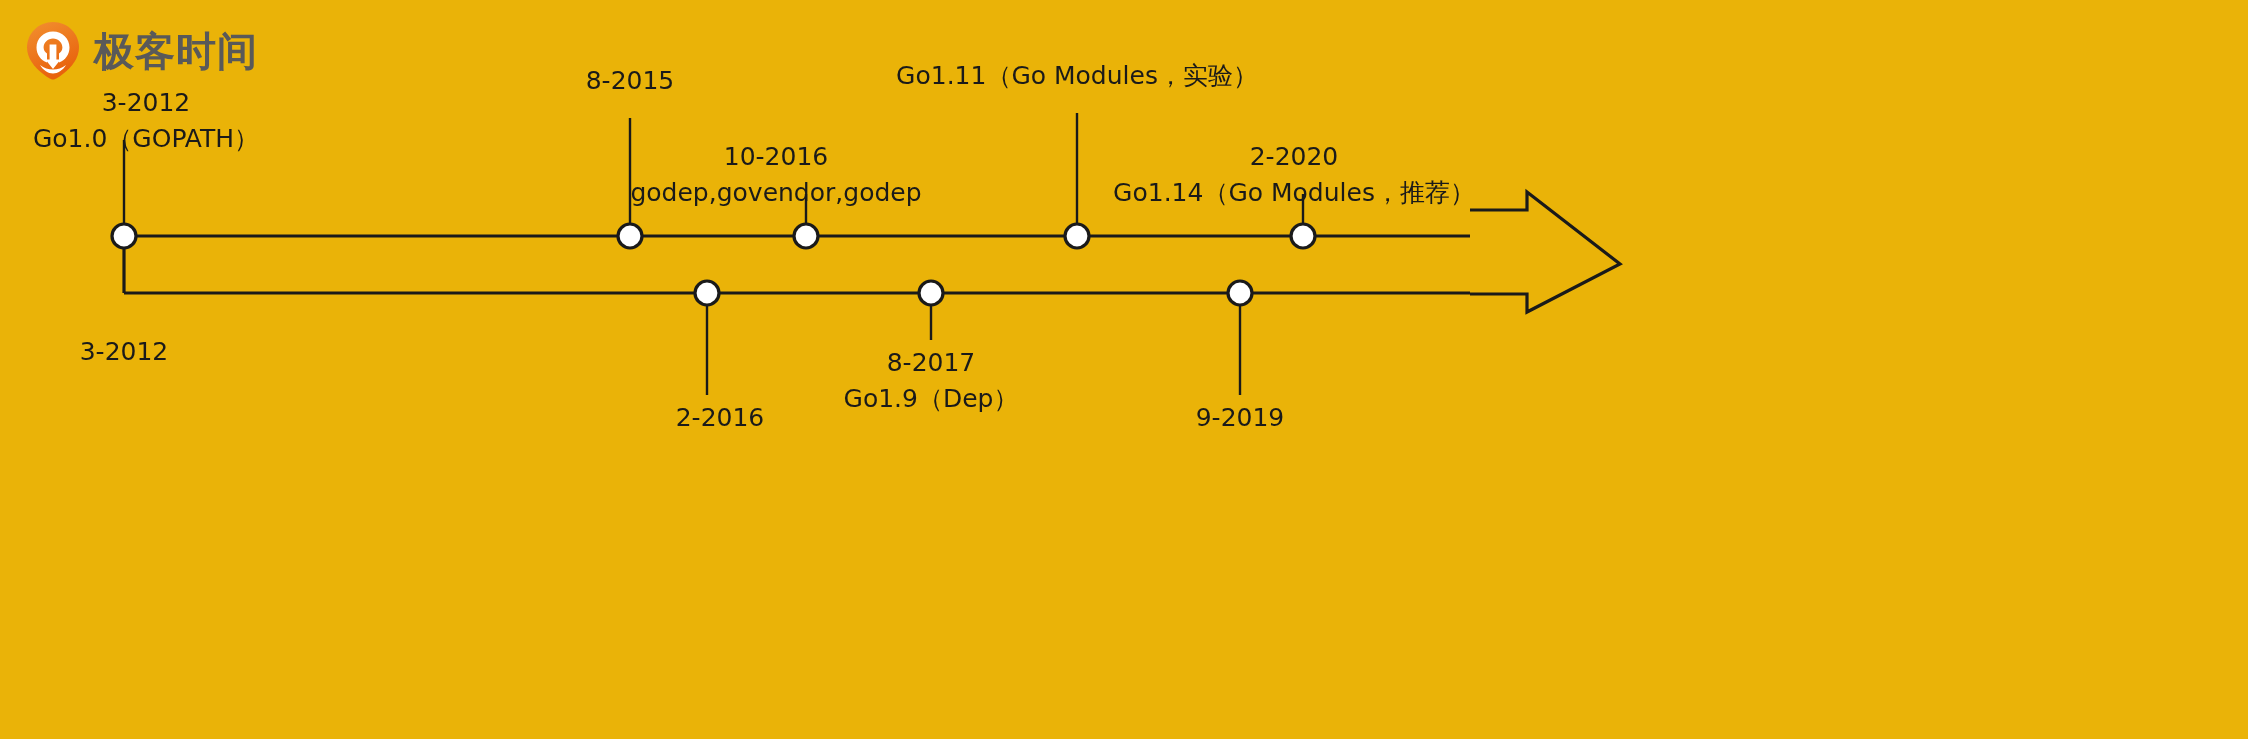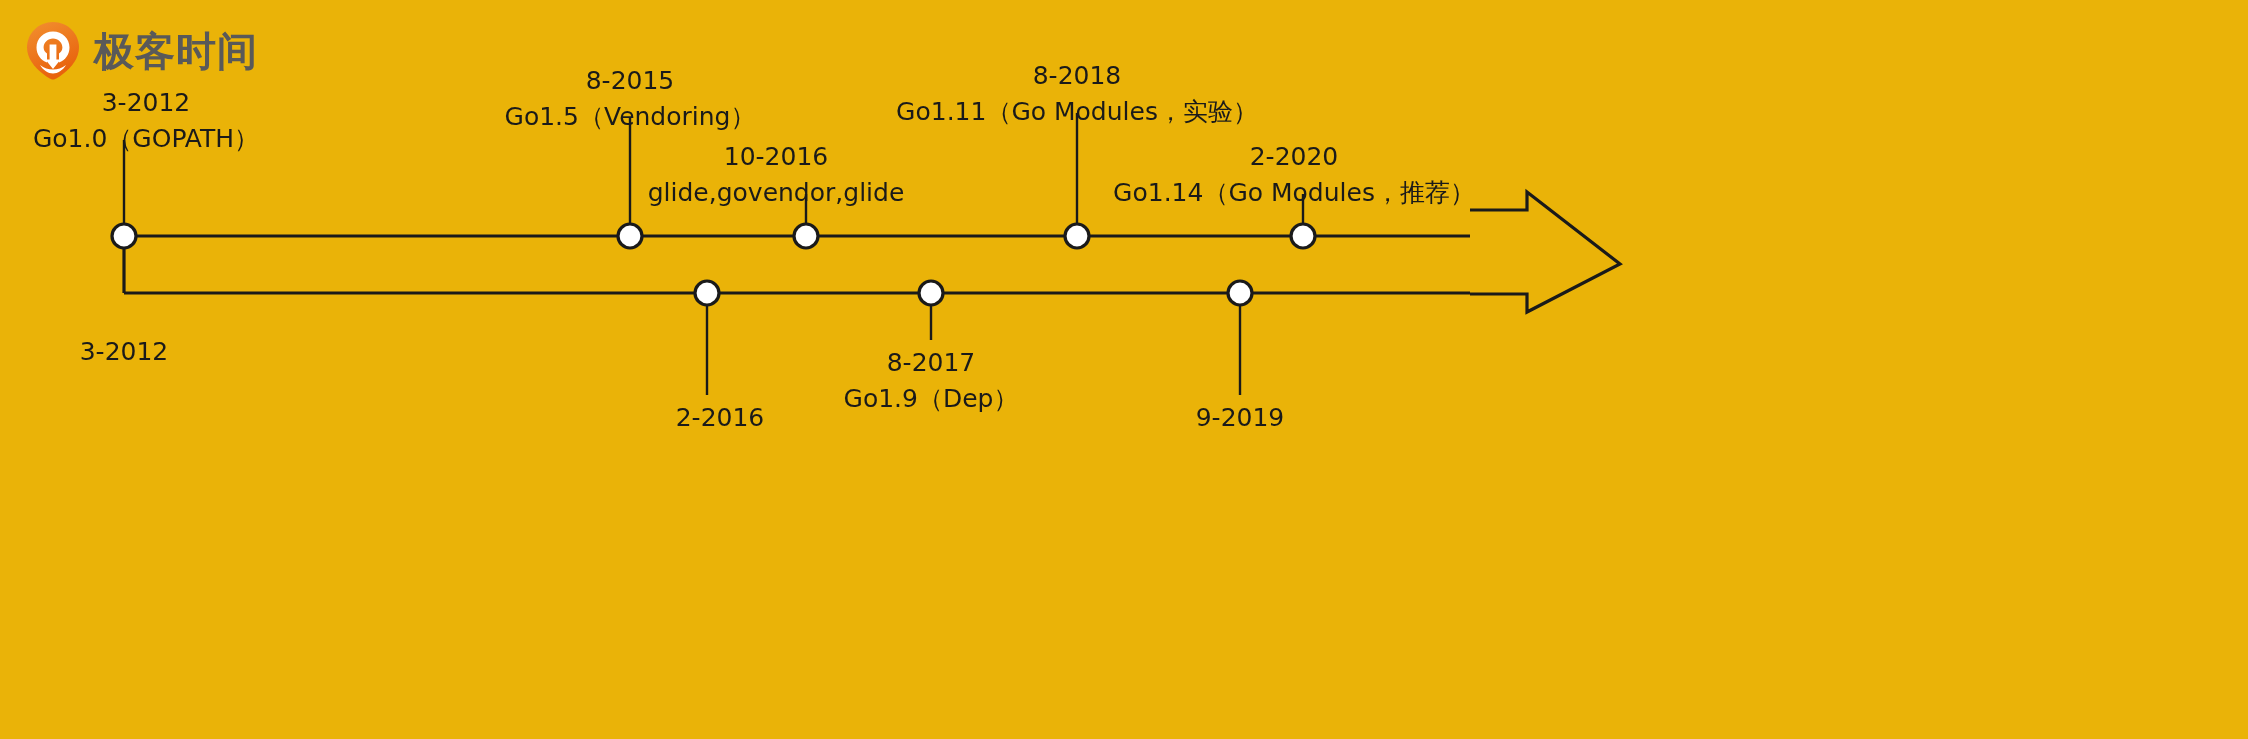--- a/index.html
+++ b/index.html
@@ -114,28 +114,26 @@
       </g>
   </svg>
 
   <div id="labels-layer">
       <div class="tl-label" style="left: 146px; top: 85px;">
         <span class="ln">3-2012</span>
         <span class="ln">Go1.0（GOPATH）</span>
       </div>
       <div class="tl-label" style="left: 630px; top: 63px;">
         <span class="ln">8-2015</span>
-        <span class="ln">Go1.5（Vendoring）</span>
       </div>
       <div class="tl-label" style="left: 776px; top: 139px;">
         <span class="ln">10-2016</span>
-        <span class="ln">glide,govendor,glide</span>
+        <span class="ln">godep,govendor,godep</span>
       </div>
       <div class="tl-label" style="left: 1077px; top: 58px;">
-        <span class="ln">8-2018</span>
         <span class="ln">Go1.11（Go Modules，实验）</span>
       </div>
       <div class="tl-label" style="left: 1294px; top: 139px;">
         <span class="ln">2-2020</span>
         <span class="ln">Go1.14（Go Modules，推荐）</span>
       </div>
       <div class="tl-label single" style="left: 124px; top: 334px;">
         <span class="ln">3-2012</span>
       </div>
       <div class="tl-label" style="left: 720px; top: 400px;">

